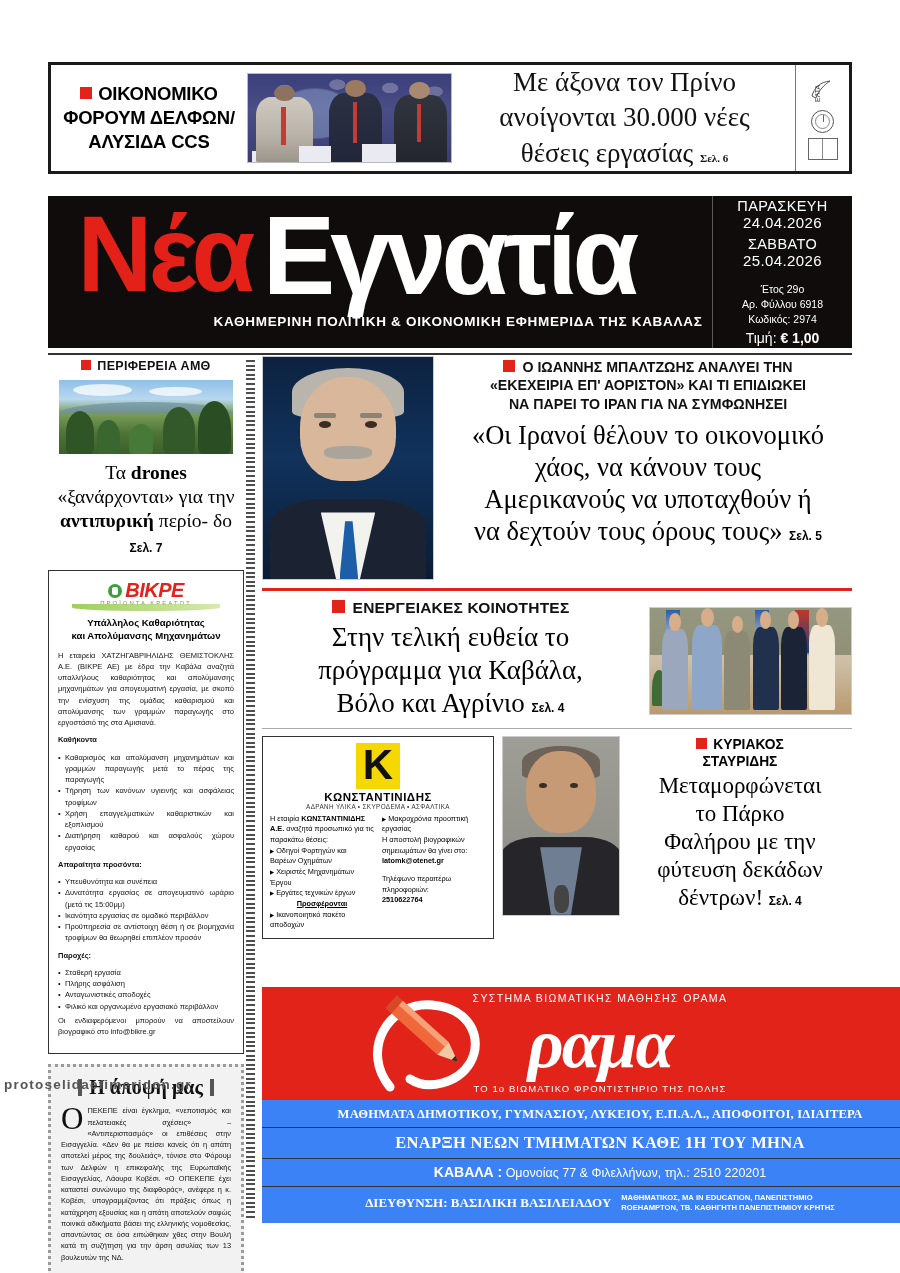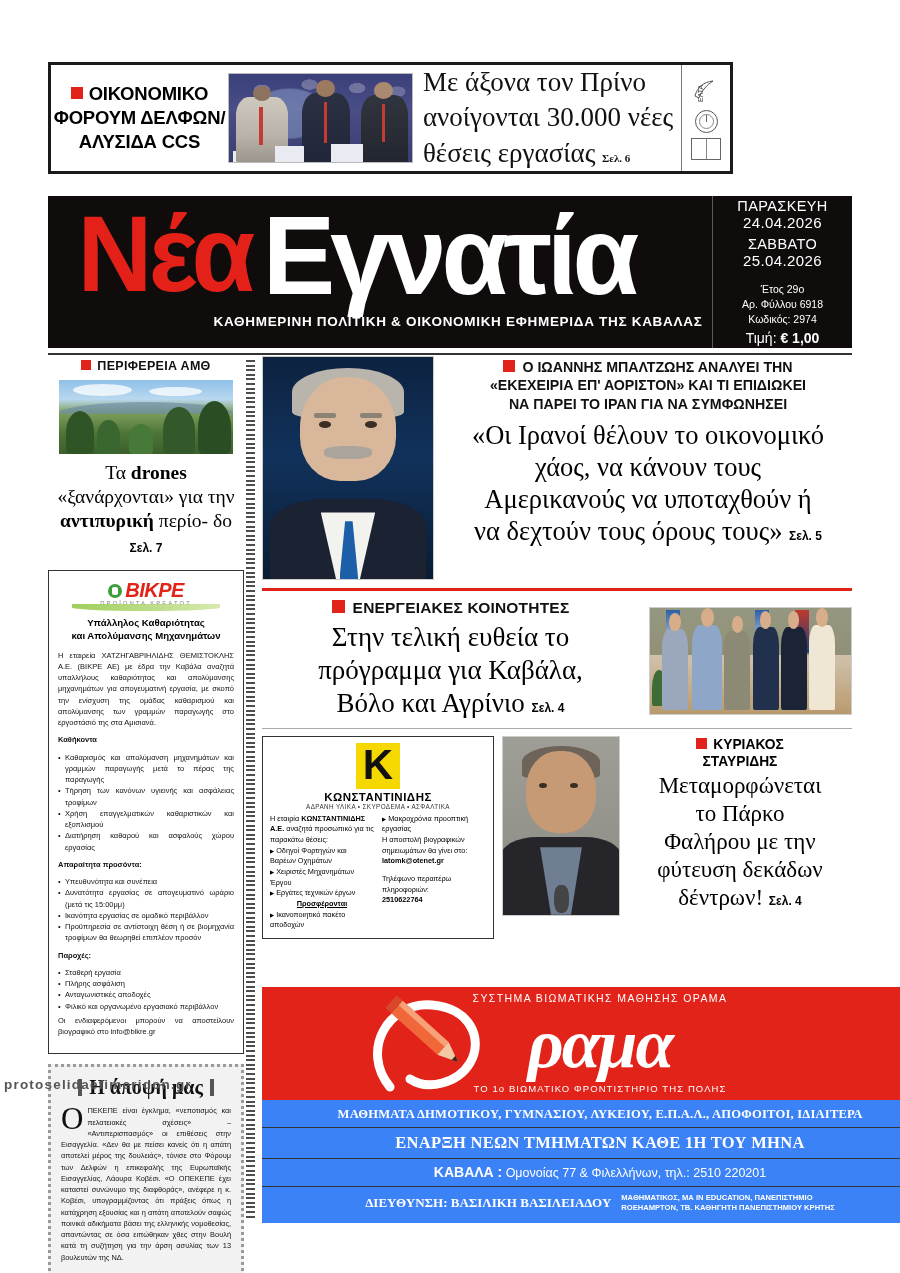--- a/index.html
+++ b/index.html
@@ -7,21 +7,21 @@
     width: 900px; height: 1273px;
     background: #ffffff;
     font-family: "Liberation Sans", sans-serif;
     position: relative;
     overflow: hidden;
   }
   .page { width: 900px; height: 1273px; position: relative; background:#fff; }
 
   
   .top-banner {
-    position: absolute; left: 48px; top: 62px; width: 685px; height: 112px;
+    position: absolute; left: 48px; top: 62px; width: 804px; height: 112px;
     border: 3px solid #1a1a1a; background: #fff;
     display: flex; align-items: stretch;
   }
   .tb-left {
     width: 196px; display: flex; flex-direction: column;
     justify-content: center; align-items: center; padding: 4px 2px;
   }
   .tb-kicker {
     font-weight: bold; font-size: 18.5px; line-height: 1.28;
     color: #000; text-align: center; letter-spacing: -0.2px;
@@ -55,21 +55,21 @@
   .m2::after{content:"";position:absolute;left:46%;top:12%;width:7%;height:60%;background:#c43b33;}
   .m3 { left:72%; width:26%; height:76%; background: linear-gradient(180deg,#31353f 0%,#23262e 100%); border-radius: 28% 28% 4% 4%/30% 30% 2% 2%; }
   .m3::before{content:"";position:absolute;left:28%;top:-19%;width:40%;height:25%;background:#a98a70;border-radius:50%;}
   .m3::after{content:"";position:absolute;left:44%;top:14%;width:7%;height:56%;background:#c43b33;}
   .tb-photo .desk { position:absolute; bottom:0; background:#e9eaf2; }
   .d1{left:25%;bottom:2%;width:16%;height:18%;}
   .d2{left:56%;bottom:2%;width:17%;height:20%;}
   .d3{left:2%;bottom:0;width:22%;height:12%;background:#dfe0ea;}
   .tb-head {
     flex: 1; display: flex; flex-direction: column; justify-content: center;
-    align-items: flex-start; padding: 4px 8px 4px 10px;
+    align-items: center; padding: 4px 8px 4px 10px;
   }
   .tb-head-line {
     font-family: "Liberation Serif", serif; font-size: 27px; line-height: 1.3;
     color: #111; text-align: center; white-space: nowrap;
   }
   .tb-sel { font-size: 11px; font-weight: bold; }
   .tb-logos {
     width: 54px; border-left: 1px solid #777; display: flex; flex-direction: column;
     align-items: center; justify-content: space-evenly; padding: 5px 0;
   }

